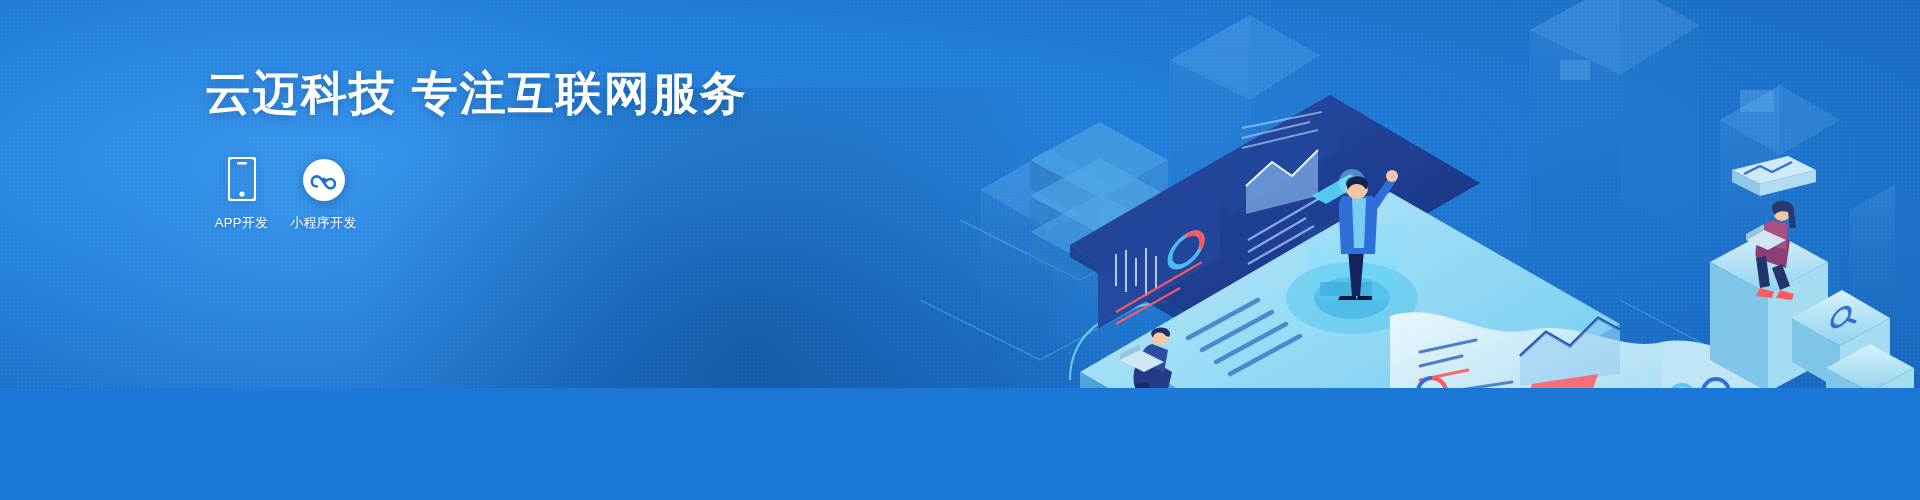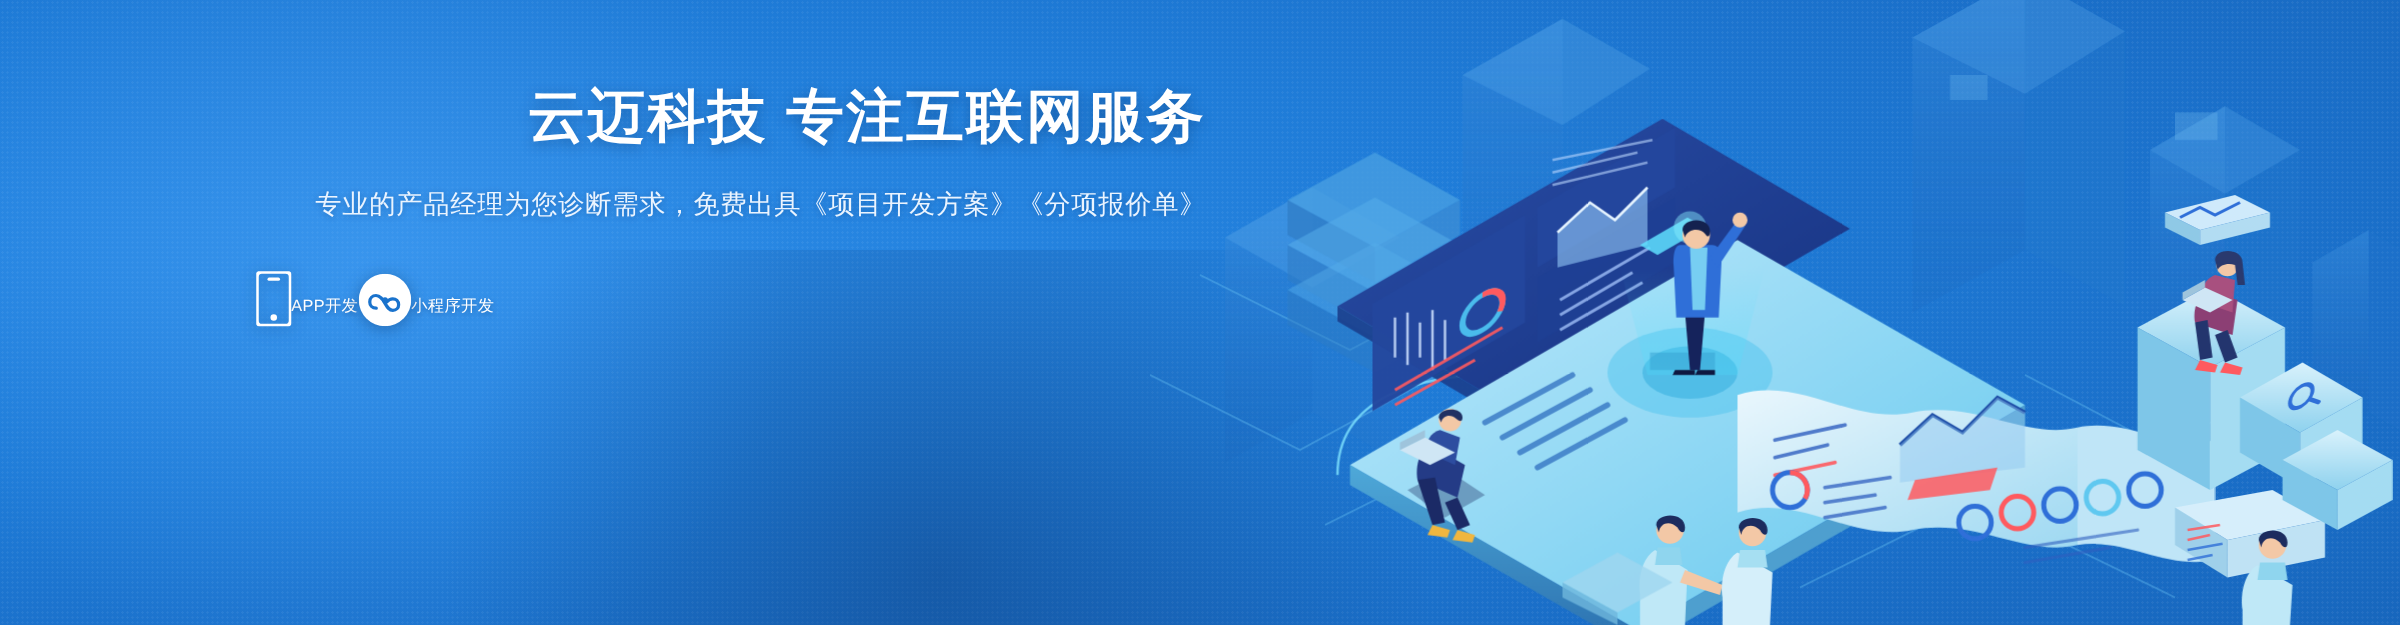--- a/index.html
+++ b/index.html
@@ -2,25 +2,24 @@
 <html><head>
 <meta charset="utf-8">
 <style>
   html,body{margin:0;padding:0;}
   body{
     width:1920px;height:500px;overflow:hidden;
     font-family:"Liberation Sans","DejaVu Sans",sans-serif;
     background:#1b78d6;
   }
   .banner{
-    position:relative;width:1920px;height:500px;overflow:hidden;
+    position:relative;width:1920px;height:388px;overflow:hidden;
     background:
       radial-gradient(120% 100% at 18% 40%, #2a8ae6 0%, #1f7cd8 38%, #1a6fc9 68%, #1663b8 100%),
       linear-gradient(100deg,#1e7fdb 0%,#1a73cd 45%,#1763ba 100%);
-    text-align: right;
   }
   
   .banner::before{
     content:"";position:absolute;inset:0;
     background-image:radial-gradient(rgba(255,255,255,.055) 1px, transparent 1px);
     background-size:4px 4px;
     pointer-events:none;
   }
   .glow-left{
     position:absolute;left:-160px;top:-140px;width:900px;height:700px;
@@ -43,21 +42,21 @@
   .sub{
     font-size:21px;color:#eaf4ff;line-height:1.62;margin:0;
     letter-spacing:.6px;white-space:nowrap;
     text-shadow:0 1px 5px rgba(6,40,90,.30);
   }
   .sub + .sub{margin-top:2px;}
 
   
   .icon-row{display:flex;margin-top:34px;}
   .icon-item{
-    width:73px;display:flex;flex-direction:row;align-items:center;
+    width:73px;display:flex;flex-direction:column;align-items:center;
     margin-right:9px;
   }
   .icon-box{height:46px;display:flex;align-items:flex-end;justify-content:center;}
   .icon-box svg{display:block;filter:drop-shadow(0 2px 6px rgba(4,35,80,.35));}
   .icon-label{
     margin-top:13px;font-size:13px;color:#ffffff;white-space:nowrap;
     letter-spacing:.3px;text-shadow:0 1px 4px rgba(6,40,90,.35);
   }
 
   
@@ -358,21 +357,20 @@
 
       <g>
         <polygon points="330,466 374,442 418,466 374,490" fill="#9fd6ef" opacity=".8"></polygon>
         <polygon points="330,466 374,490 374,500 330,478" fill="#6fb6dc" opacity=".8"></polygon>
       </g>
     </svg>
   </div>
 
   <div class="content">
     <h1 class="headline">云迈科技 专注互联网服务</h1>
-    <p class="sub">专业的产品经理为您诊断需求，免费出具《项目开发方案》《分项报价单》</p>
 
     <div class="icon-row">
 
       <div class="icon-item">
         <span class="icon-box">
           <svg width="28" height="44" viewBox="0 0 28 44">
             <rect x="0.5" y="0.5" width="27" height="43" rx="4" fill="none" stroke="#fff" stroke-width="3"></rect>
             <rect x="9" y="5" width="10" height="2.6" rx="1.3" fill="#fff"></rect>
             <circle cx="14" cy="37" r="2.6" fill="#fff"></circle>
           </svg>

